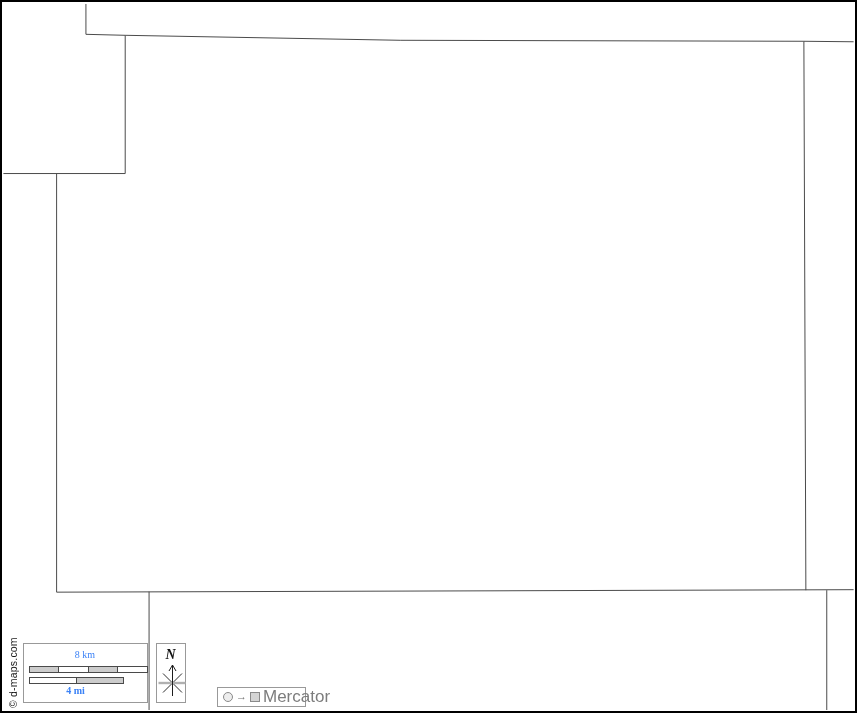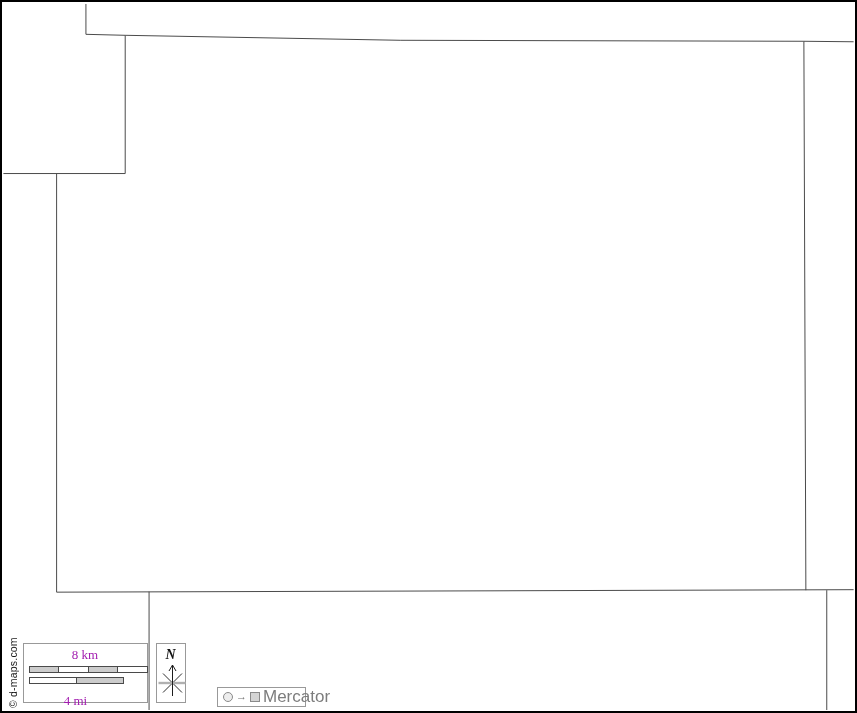--- a/index.html
+++ b/index.html
@@ -10,24 +10,24 @@
   }
   .map-svg{position:absolute;left:0;top:0;width:100%;height:100%;}
   .legend-box{
     position:absolute;background:#fff;border:1px solid #999;box-sizing:border-box;
   }
   
   .scalebar{left:20.5px;top:640.5px;width:125px;height:60px;}
   .scale-label{
     position:absolute;left:0;width:100%;text-align:center;
     font-family:"Liberation Serif","DejaVu Serif",serif;
-    font-size:13px;color:#a21caf;line-height:14px;
+    font-size:10px;color:#3b82f6;line-height:14px;
   }
   .km-label{top:4px;}
-  .mi-label{top:50px;width:104px;}
+  .mi-label{top:40px;width:104px;font-weight:bold;}
   .bar{
     position:absolute;display:flex;height:5px;border:1px solid #4a4a4a;
     box-sizing:content-box;
   }
   .km-bar{left:5px;top:22px;width:117px;}
   .mi-bar{left:5px;top:33px;width:93px;}
   .seg{flex:1 1 0;}
   .seg + .seg{border-left:1px solid #4a4a4a;}
   
   .northbox{left:153.5px;top:640.5px;width:30px;height:60px;text-align:center;}

